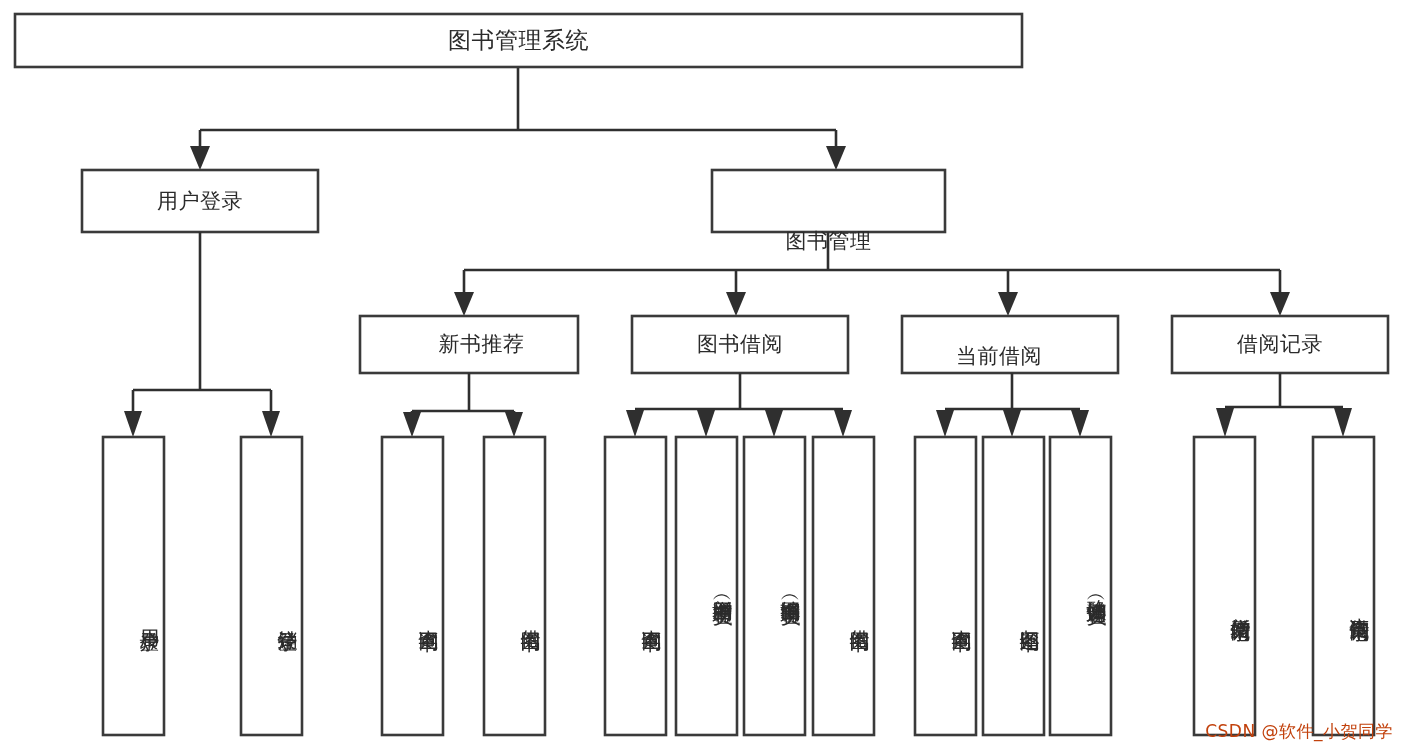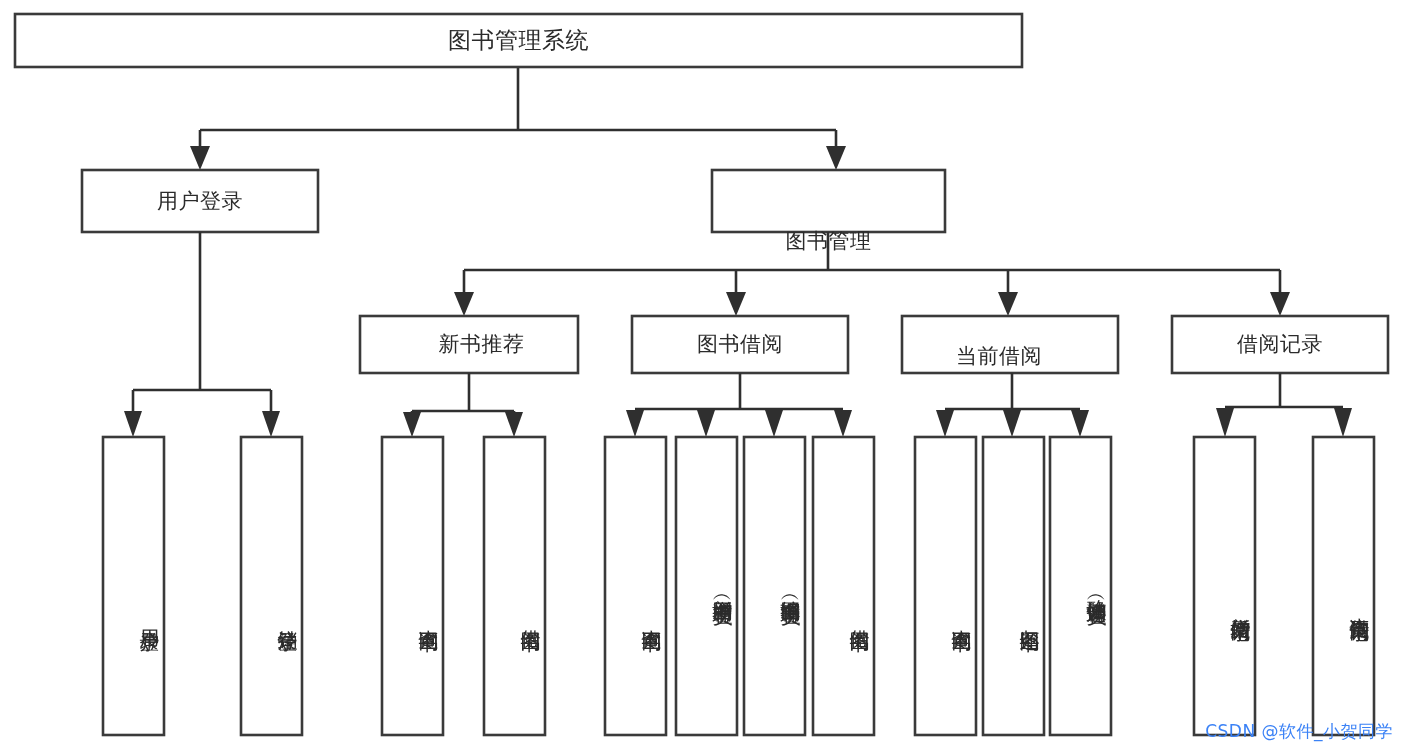--- a/index.html
+++ b/index.html
@@ -73,21 +73,21 @@
     text-orientation: upright;
     pointer-events: none;
     overflow: hidden;
   }
   .watermark {
     position: absolute;
     right: 12px;
     bottom: 4px;
     font-family: "DejaVu Sans", "Liberation Sans", sans-serif;
     font-size: 17px;
-    color: #3b82f6;
+    color: #c2410c;
     letter-spacing: 0.5px;
     white-space: nowrap;
     pointer-events: none;
   }
 </style>
 </head>
 <body>
 
 <div id="diagram-root">
 

